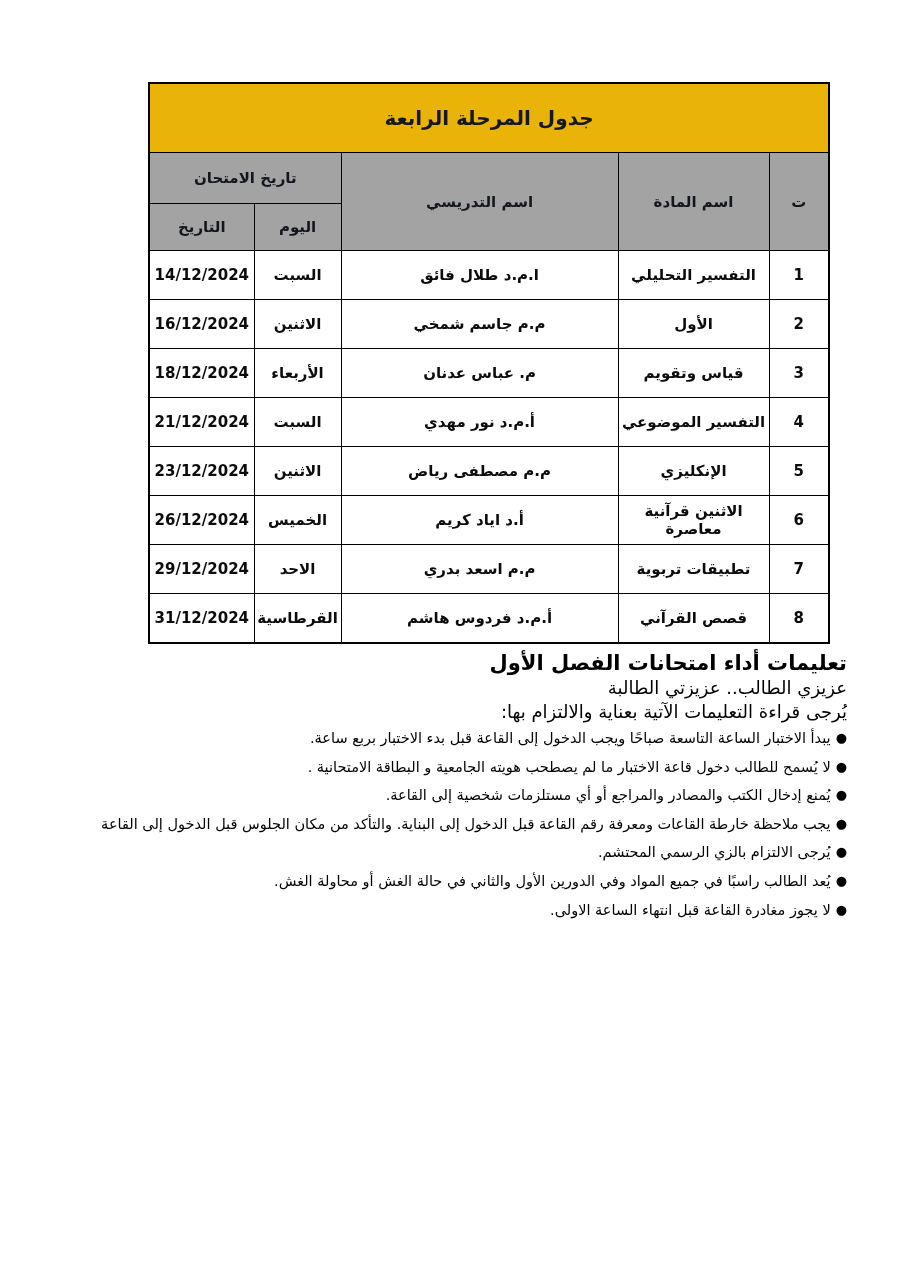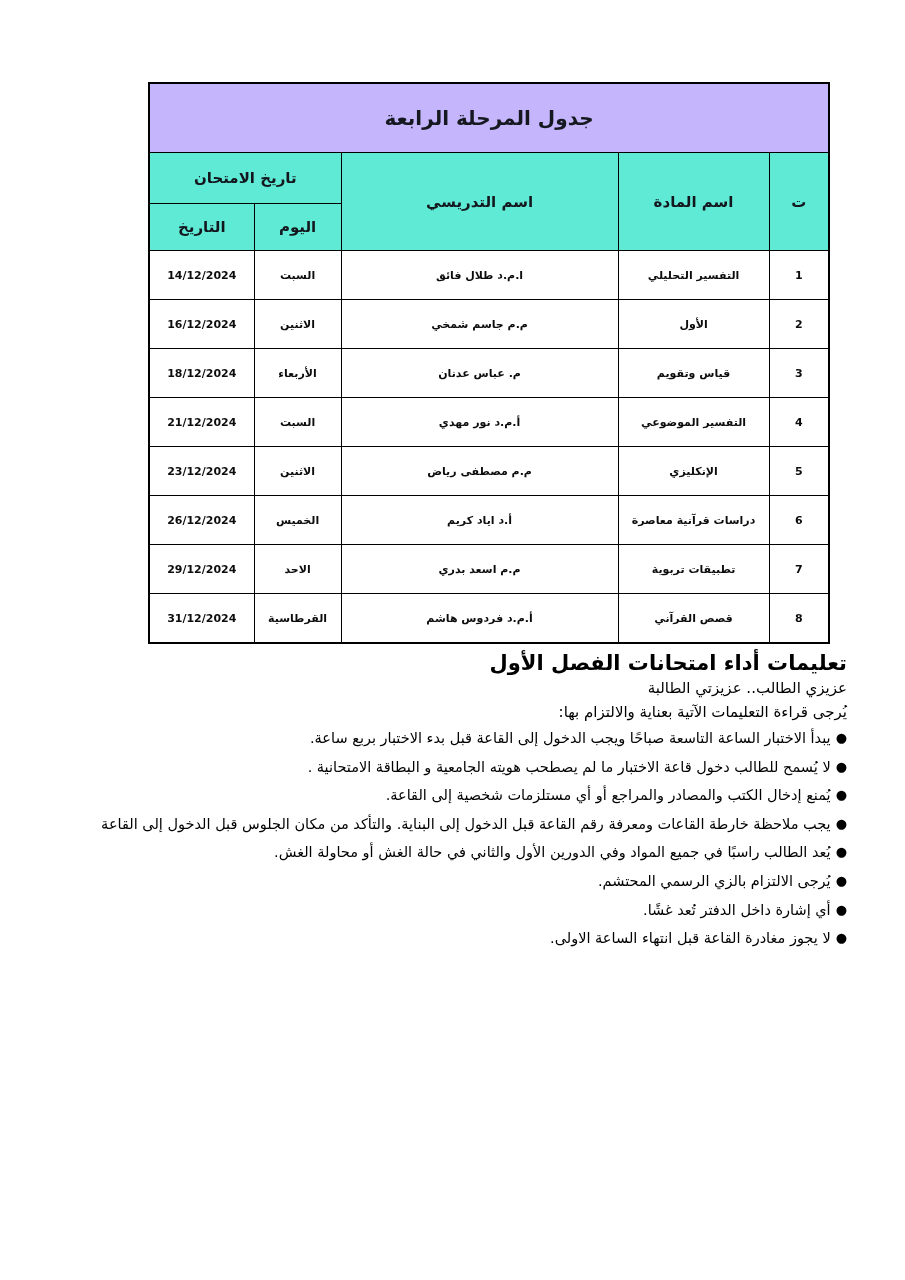--- a/index.html
+++ b/index.html
@@ -29,38 +29,38 @@
   }
   table.schedule th,
   table.schedule td {
     border: 1.5px solid #000;
     text-align: center;
     vertical-align: middle;
     padding: 1px 2px;
     overflow: hidden;
   }
   tr.title-row th {
-    background: #c4b5fd;
+    background: #eab308;
     height: 66px;
     font-size: 20px;
     font-weight: 600;
     color: #15181f;
   }
   tr.head-row th {
-    background: #5eead4;
+    background: #a3a3a3;
     font-size: 15px;
     font-weight: 700;
     color: #13161d;
   }
   tr.head-row-1 th { height: 48px; }
   tr.head-row-2 th { height: 44px; text-align: center; }
   tbody.rows td {
     height: 46px;
     background: #ffffff;
-    font-size: 11px;
+    font-size: 15px;
     font-weight: 700;
     color: #0c0c0c;
   }
   td.date-cell { direction: ltr; font-size: 15px; }
   td.no-cell { font-size: 15px; }
 
   
   .instructions {
     position: absolute;
     top: 651px;
@@ -70,21 +70,21 @@
     text-align: right;
     color: #000;
   }
   .ins-heading {
     font-size: 21px;
     font-weight: 700;
     line-height: 25px;
     padding-left: 4px;
   }
   .ins-line {
-    font-size: 15px;
+    font-size: 18px;
     line-height: 24px;
     white-space: nowrap;
   }
   .ins-greeting { padding-left: 26px; }
   .bullet-line {
     font-size: 14.5px;
     line-height: 27.6px;
     white-space: nowrap;
   }
   .bullet-dot {
@@ -151,21 +151,21 @@
     </tr>
     <tr>
       <td class="no-cell">5</td>
       <td>الإنكليزي</td>
       <td>م.م مصطفى رياض</td>
       <td>الاثنين</td>
       <td class="date-cell">23/12/2024</td>
     </tr>
     <tr>
       <td class="no-cell">6</td>
-      <td>دراسات قرآنية معاصرة</td>
+      <td>الاثنين قرآنية معاصرة</td>
       <td>أ.د اياد كريم</td>
       <td>الخميس</td>
       <td class="date-cell">26/12/2024</td>
     </tr>
     <tr>
       <td class="no-cell">7</td>
       <td>تطبيقات تربوية</td>
       <td>م.م اسعد بدري</td>
       <td>الاحد</td>
       <td class="date-cell">29/12/2024</td>
@@ -182,17 +182,16 @@
 
 <div class="instructions">
   <div class="ins-heading">تعليمات أداء امتحانات الفصل الأول</div>
   <div class="ins-line ins-greeting">عزيزي الطالب.. عزيزتي الطالبة</div>
   <div class="ins-line">يُرجى قراءة التعليمات الآتية بعناية والالتزام بها:</div>
 
   <div class="bullet-line"><span class="bullet-dot">●</span><span>يبدأ الاختبار الساعة التاسعة صباحًا ويجب الدخول إلى القاعة قبل بدء الاختبار بربع ساعة.</span></div>
   <div class="bullet-line"><span class="bullet-dot">●</span><span>لا يُسمح للطالب دخول قاعة الاختبار ما لم يصطحب هويته الجامعية و البطاقة الامتحانية .</span></div>
   <div class="bullet-line"><span class="bullet-dot">●</span><span>يُمنع إدخال الكتب والمصادر والمراجع أو أي مستلزمات شخصية إلى القاعة.</span></div>
   <div class="bullet-line"><span class="bullet-dot">●</span><span>يجب ملاحظة خارطة القاعات ومعرفة رقم القاعة قبل الدخول إلى البناية. والتأكد من مكان الجلوس قبل الدخول إلى القاعة</span></div>
+  <div class="bullet-line"><span class="bullet-dot">●</span><span>يُرجى الالتزام بالزي الرسمي المحتشم.</span></div>
   <div class="bullet-line"><span class="bullet-dot">●</span><span>يُعد الطالب راسبًا في جميع المواد وفي الدورين الأول والثاني في حالة الغش أو محاولة الغش.</span></div>
-  <div class="bullet-line"><span class="bullet-dot">●</span><span>يُرجى الالتزام بالزي الرسمي المحتشم.</span></div>
-  <div class="bullet-line"><span class="bullet-dot">●</span><span>أي إشارة داخل الدفتر تُعد غشًا.</span></div>
   <div class="bullet-line"><span class="bullet-dot">●</span><span>لا يجوز مغادرة القاعة قبل انتهاء الساعة الاولى.</span></div>
 </div>
 
 </body></html>

